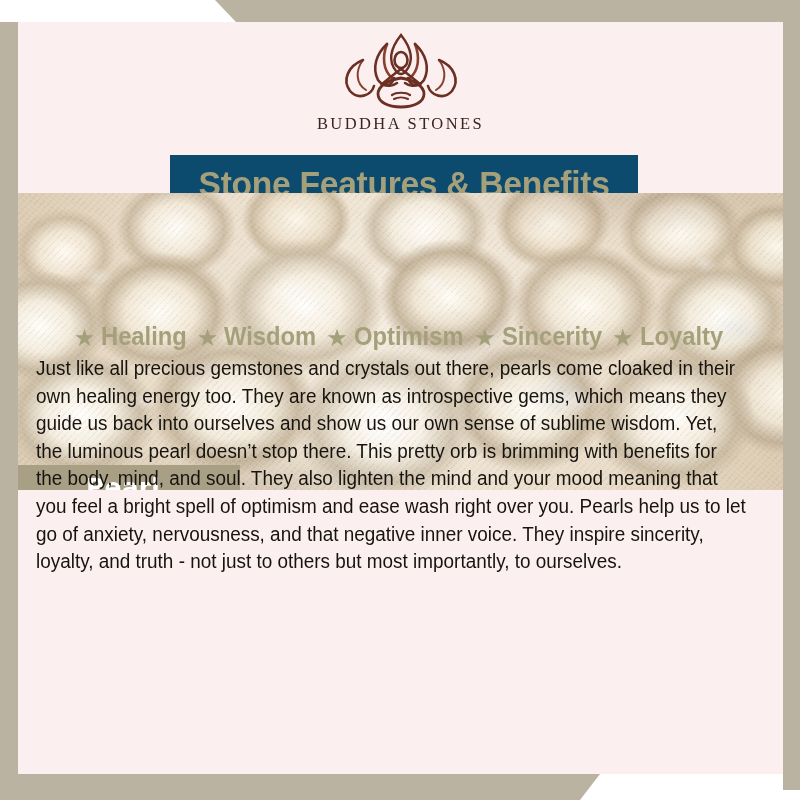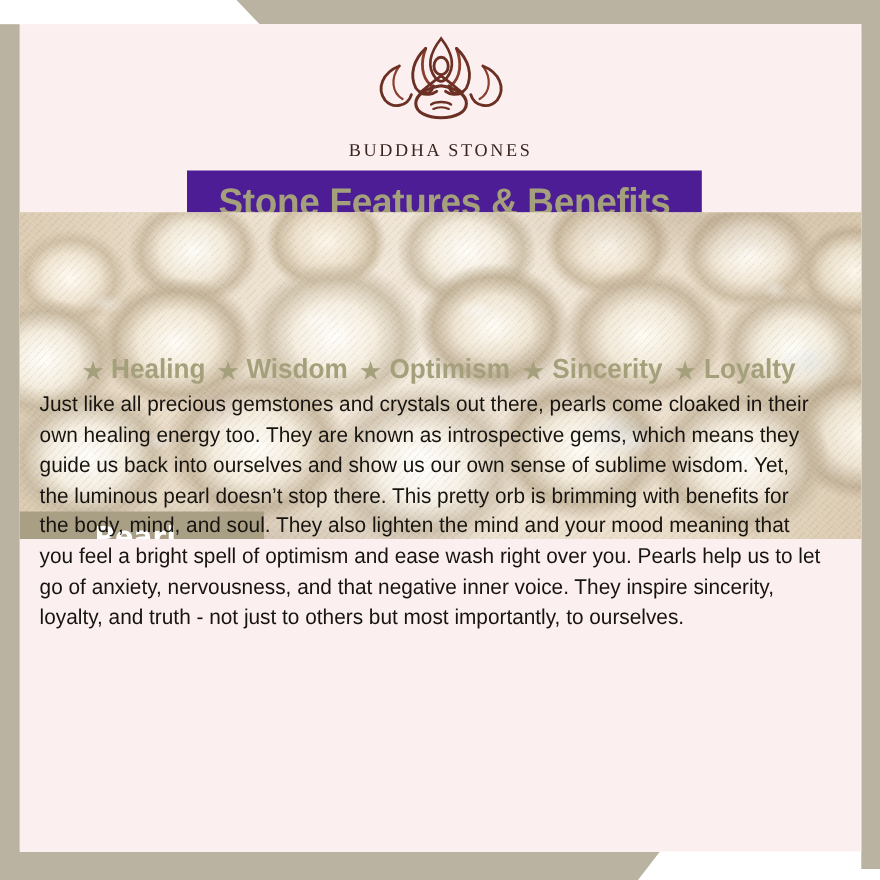--- a/index.html
+++ b/index.html
@@ -53,39 +53,39 @@
   }
 
   
   .logo-block {
     position:absolute;
     left:0; top:0;
     width:765px; height:125px;
     display:flex;
     flex-direction:column;
     align-items:center;
-    justify-content:space-between;
+    justify-content:flex-start;
     padding-top:8px;
   }
   .logo-mark { width:150px; height:82px; display:block; }
   .logo-word {
     margin-top:2px;
     font-family:"Liberation Serif", serif;
     font-size:16.5px;
     letter-spacing:2.4px;
     color:#3a2420;
     font-weight:400;
   }
 
   
   .title-plate {
     position:absolute;
     left:152px; top:133px;
     width:468px; height:57px;
-    background:#4c1d95;
+    background:#0c4a6e;
     display:flex;
     align-items:center;
     justify-content:center;
   }
   .title-text {
     font-family:"Liberation Sans Narrow","Liberation Sans", sans-serif;
     font-weight:700;
     font-size:35px;
     letter-spacing:-0.3px;
     color:#a5a07c;

